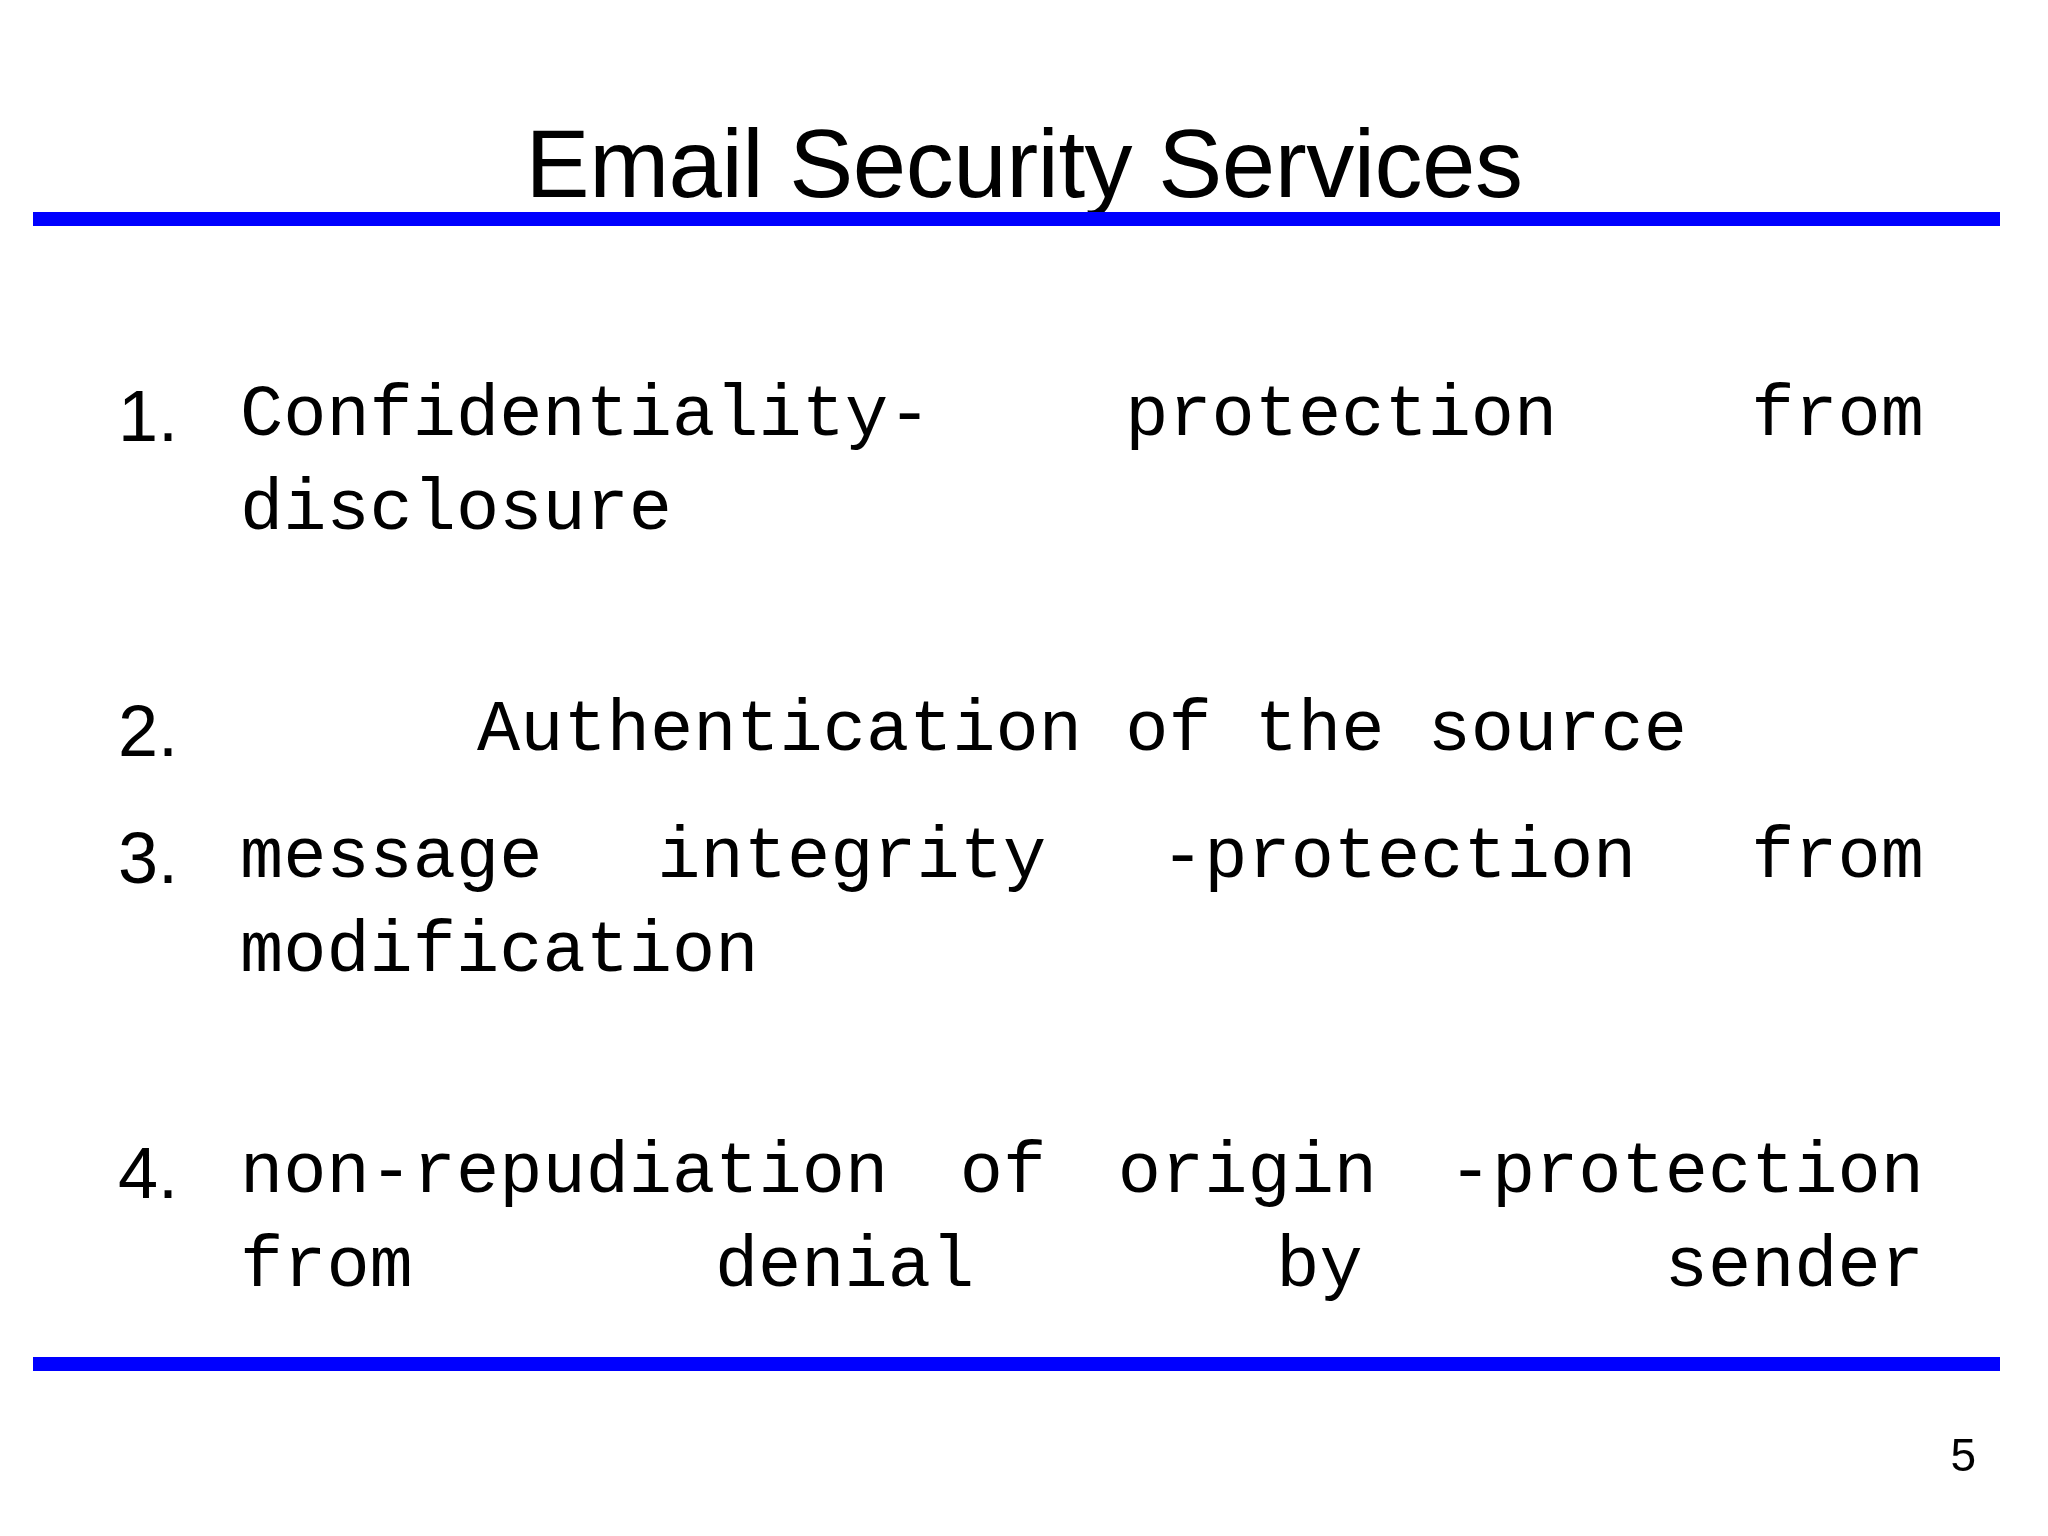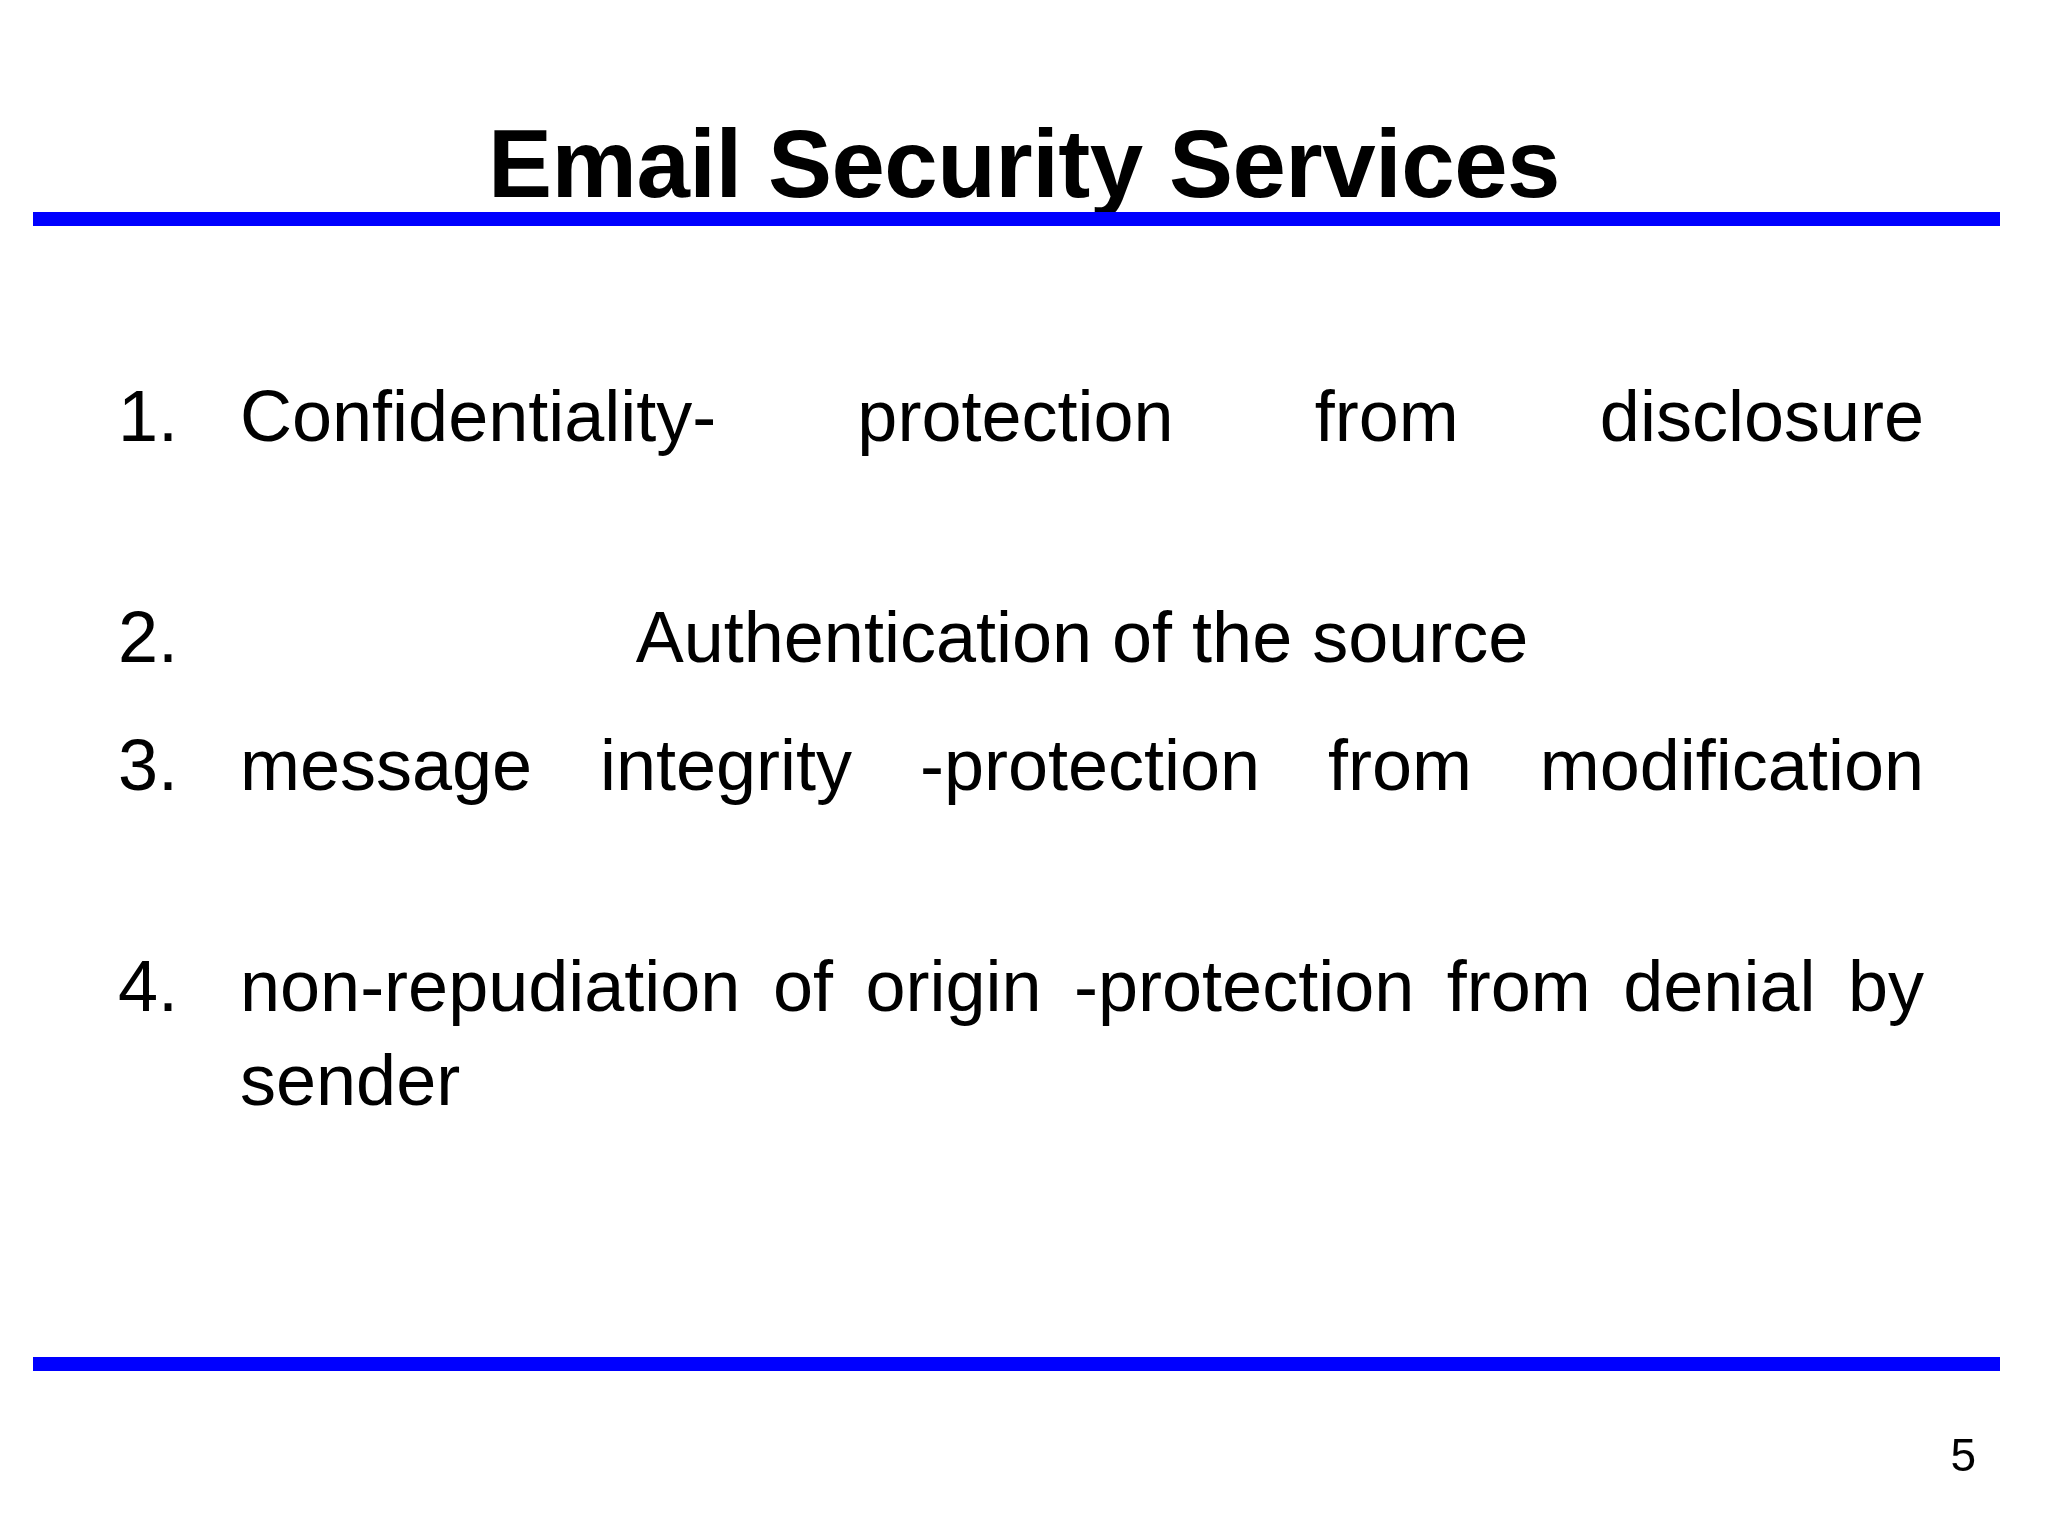--- a/index.html
+++ b/index.html
@@ -24,21 +24,21 @@
 
   
   .slide-title {
     position: absolute;
     top: 46px;
     left: 0;
     width: 2048px;
     text-align: center;
     font-size: 96px;
     line-height: 1.12;
-    font-weight: 700;
+    font-weight: 400;
     letter-spacing: -0.5px;
     font-stretch: condensed;
     white-space: nowrap;
     color: #000000;
   }
 
   
   .rule {
     position: absolute;
     left: 33px;
@@ -84,20 +84,21 @@
     width: 96px;
     text-align: left;
     font-size: 72px;
     line-height: 1.30;
     font-weight: 400;
     font-stretch: condensed;
   }
 
   .li-text {
     display: block;
+    font-family: Liberation Mono, monospace;
   }
   
   .li-text::after {
     content: "";
     display: inline-block;
     width: 100%;
   }
   .li-text.nojustify { text-align: center; }
   .li-text.nojustify::after { content: none; }
 

